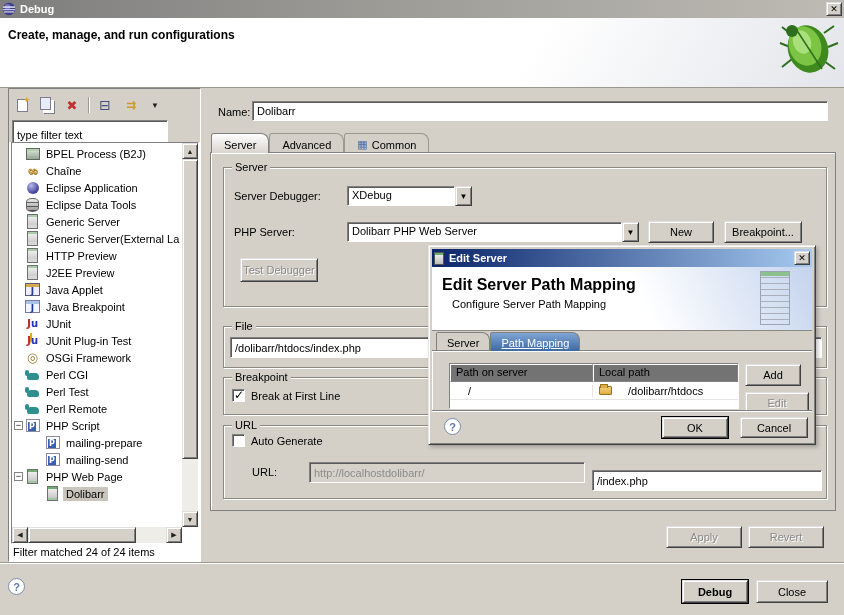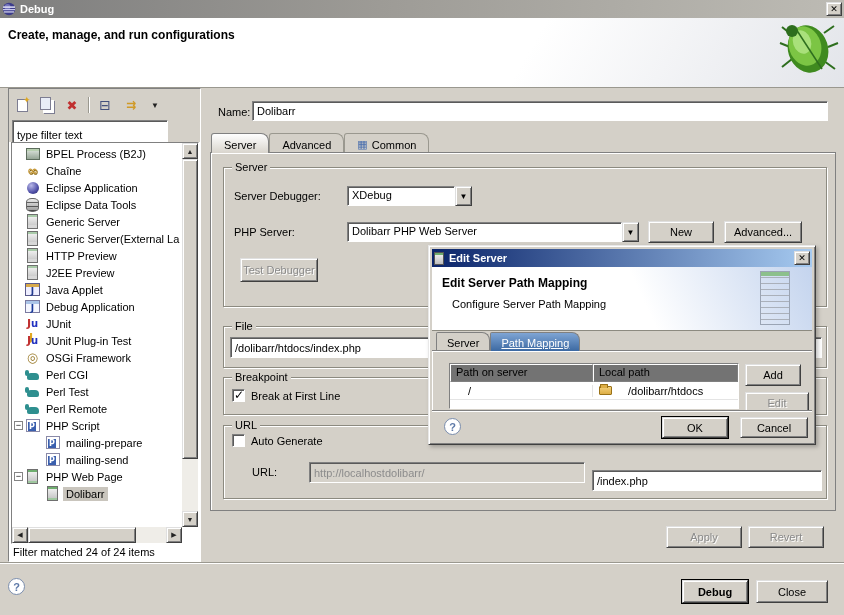--- a/index.html
+++ b/index.html
@@ -140,21 +140,21 @@
   #edit-dialog { position:absolute; left:428px; top:245px; width:388px; height:200px; background:#d4d0c8;
                  border:1px solid; border-color:#e8e8e8 #404040 #404040 #e8e8e8;
                  box-shadow:inset 1px 1px 0 #fff, inset -1px -1px 0 #808080, 2px 2px 4px rgba(0,0,0,.25); z-index:10; }
   #ed-titlebar { position:absolute; left:3px; top:3px; right:3px; height:18px;
                  background:linear-gradient(90deg,#0a246a,#a6caf0); display:flex; align-items:center; padding:0 2px; }
   #ed-titlebar .ttext { color:#fff; font-weight:bold; margin-left:5px; }
   .mini-server { width:10px; height:13px; border:1px solid #555; background:linear-gradient(#f6f6f6,#bdbdbd);
                  box-shadow:inset 0 2px 0 #6fae6f; flex:none; }
   #ed-header { position:absolute; left:3px; top:21px; right:3px; height:64px;
                background:linear-gradient(245deg,#c4d4ee,#ffffff 45%); border-bottom:1px solid #8c8a80; }
-  #ed-heading { position:absolute; left:10px; top:9px; font-size:12px; font-weight:bold; }
+  #ed-heading { position:absolute; left:10px; top:9px; font-size:16px; font-weight:bold; }
   #ed-subheading { position:absolute; left:20px; top:31px; }
   #ed-tower { position:absolute; right:22px; top:4px; width:30px; height:54px; border:1px solid #9aa4b4;
               background:linear-gradient(90deg,#fdfdfd,#c9ced6); box-shadow:inset 0 4px 0 #8cc08c;
               background-image:repeating-linear-gradient(#0000 0 5px,#aab0ba 5px 6px); }
   #ed-tabs { left:7px; top:86px; height:19px; position:absolute; display:flex; align-items:flex-end; }
   .ed-tab { height:19px; padding:2px 10px 0; border:1px solid #808080; border-bottom:none;
             border-radius:2px 8px 0 0; background:#d4d0c8; display:flex; align-items:center; }
   .ed-tab.active { background:linear-gradient(#7fa5d4,#3c69a2); color:#fff; text-decoration:underline; z-index:3; }
   #ed-content { position:absolute; left:3px; top:104px; right:3px; height:62px; border-top:1px solid #808080;
                 box-shadow:inset 1px 1px 0 #fff; overflow:hidden; }
@@ -283,21 +283,21 @@
             <span class="tree-label">J2EE Preview</span>
           </div>
           <div class="tree-row">
             <span class="slot"></span>
             <span class="ti ic-java-applet"></span>
             <span class="tree-label">Java Applet</span>
           </div>
           <div class="tree-row">
             <span class="slot"></span>
             <span class="ti ic-java-app"></span>
-            <span class="tree-label">Debug Application</span>
+            <span class="tree-label">Java Breakpoint</span>
           </div>
           <div class="tree-row">
             <span class="slot"></span>
             <span class="ti ic-junit"></span>
             <span class="tree-label">JUnit</span>
           </div>
           <div class="tree-row">
             <span class="slot"></span>
             <span class="ti ic-junit-plugin"></span>
             <span class="tree-label">JUnit Plug-in Test</span>
@@ -390,21 +390,21 @@
       <div class="combo" style="left:123px;top:18px;width:125px;height:20px">
         <div class="cfield">XDebug</div>
         <div class="btn cbtn">▼</div>
       </div>
       <span class="row-label" style="left:10px;top:58px">PHP Server:</span>
       <div class="combo" style="left:123px;top:54px;width:292px;height:20px">
         <div class="cfield">Dolibarr PHP Web Server</div>
         <div class="btn cbtn">▼</div>
       </div>
       <div class="btn" style="position:absolute;left:424px;top:53px;width:66px;height:22px">New</div>
-      <div class="btn" style="position:absolute;left:500px;top:53px;width:78px;height:22px">Advanced...</div>
+      <div class="btn" style="position:absolute;left:500px;top:53px;width:78px;height:22px">Breakpoint...</div>
       <div class="btn disabled" style="position:absolute;left:16px;top:90px;width:78px;height:24px">Test Debugger</div>
     </div>
 
     <div class="group" id="file-group">
       <span class="glabel">File</span>
       <input class="field" style="left: 6px; top: 10px; width: 592px; height: 21px;" readonly="" value="/dolibarr/htdocs/index.php">
     </div>
 
     <div class="group" id="bp-group">
       <span class="glabel">Breakpoint</span>

